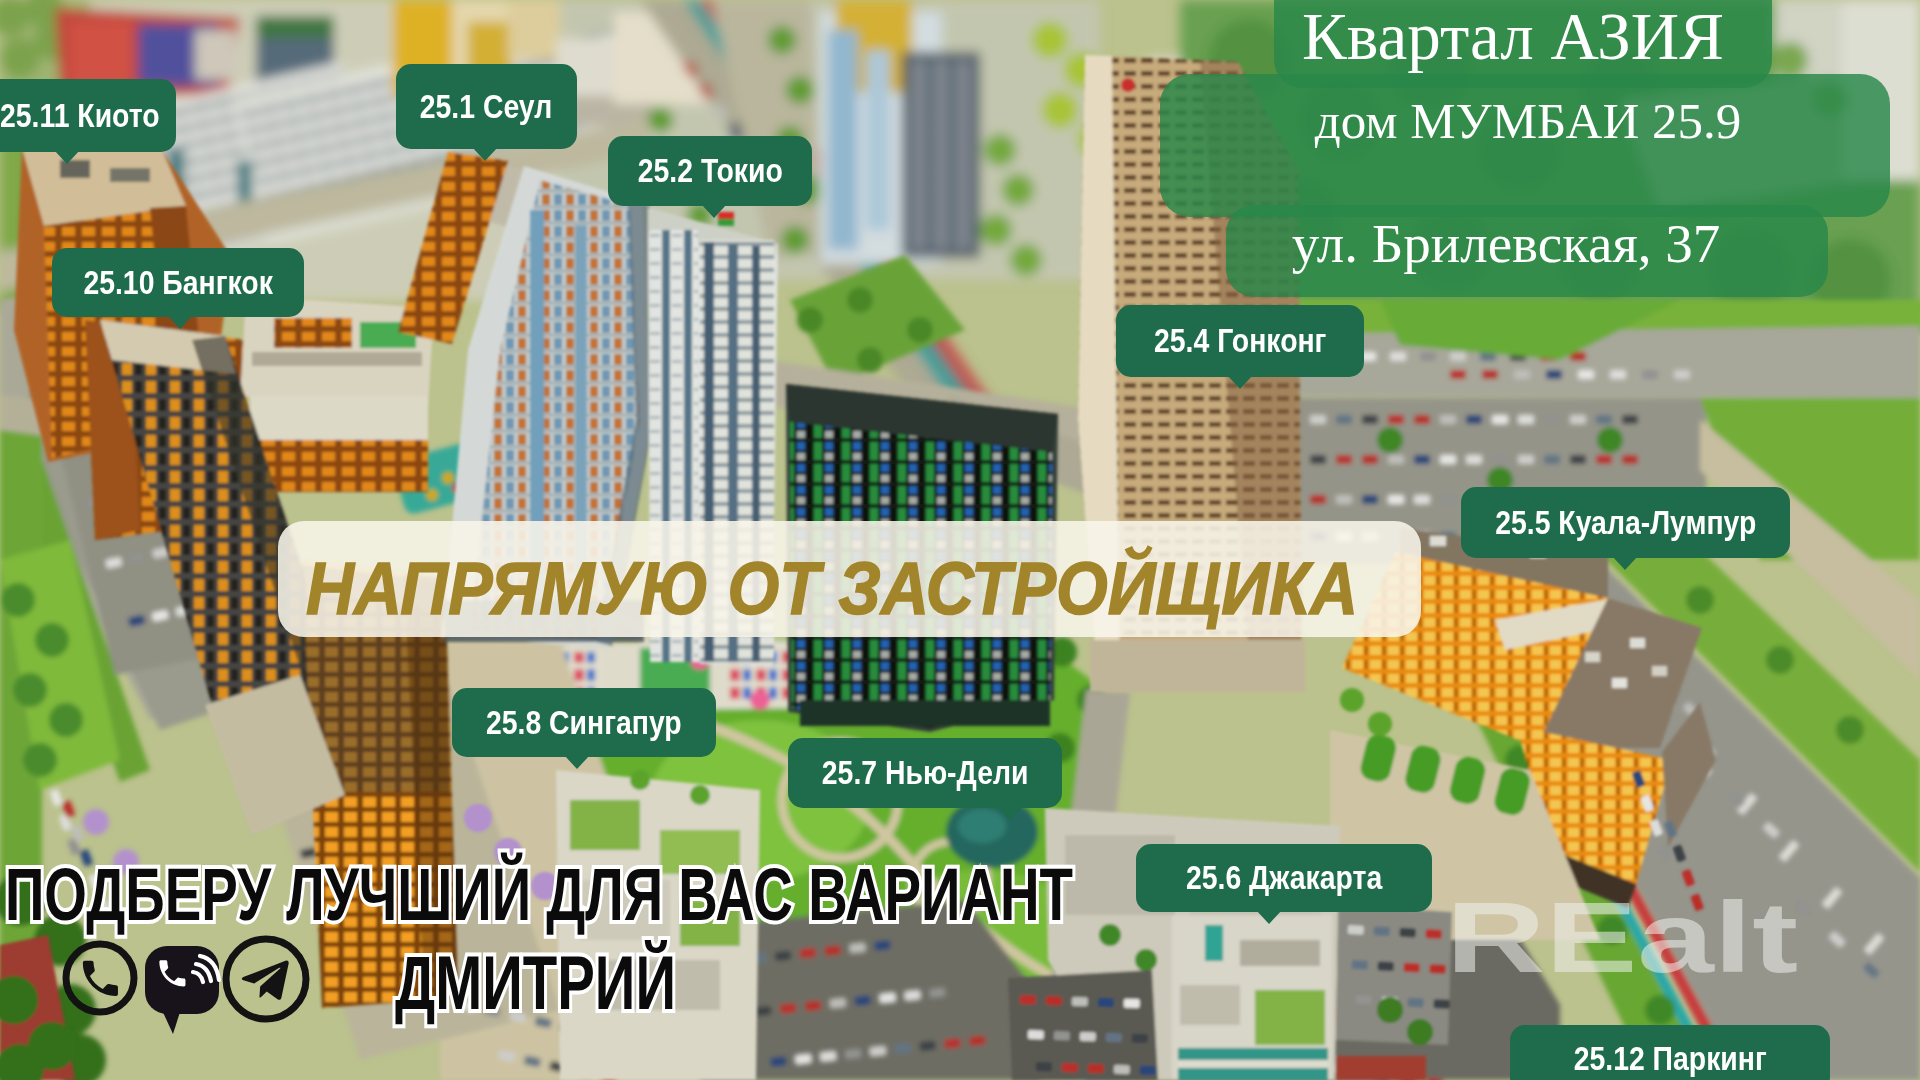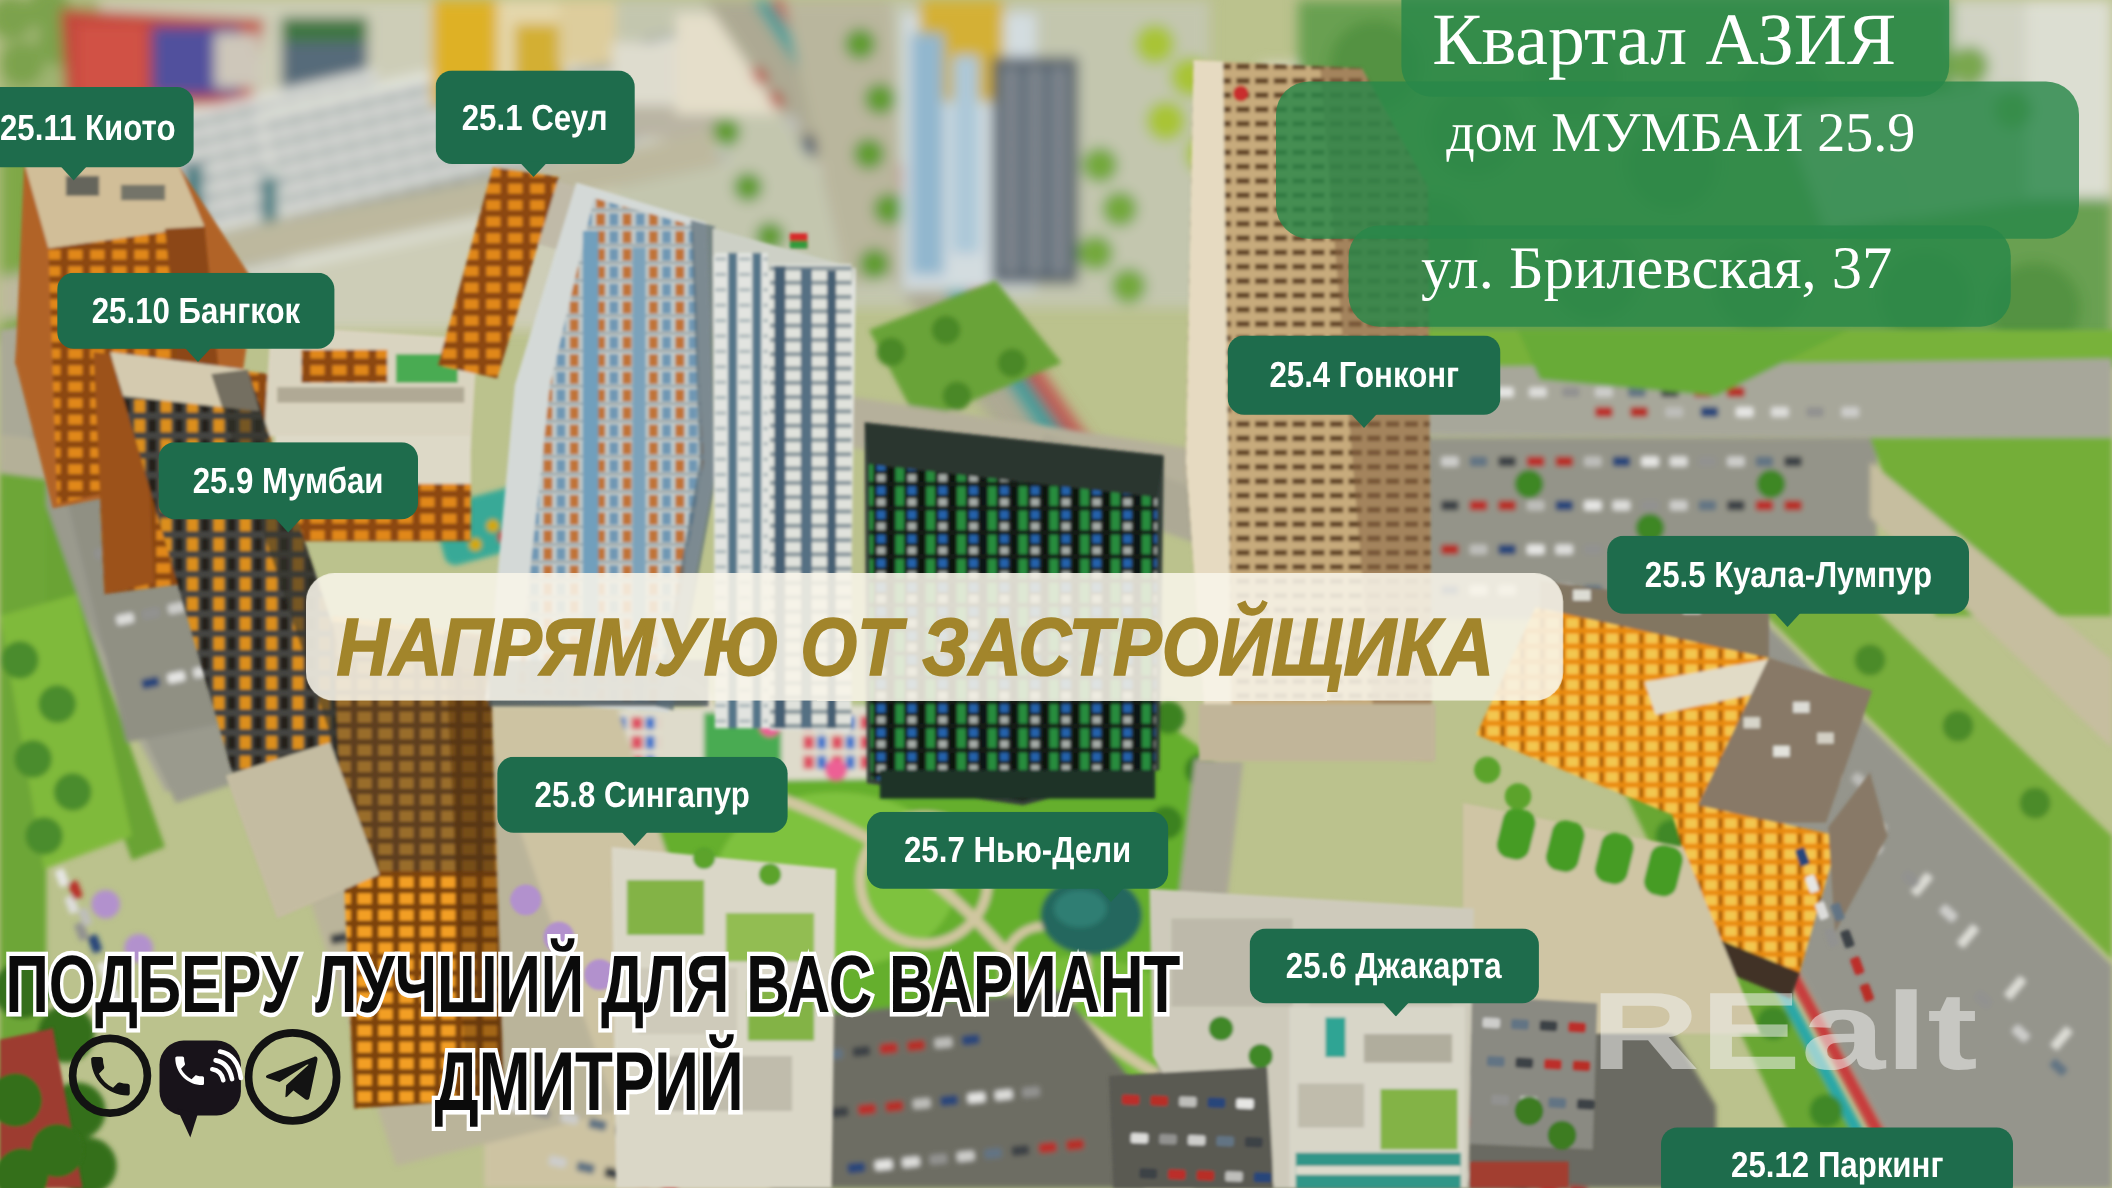--- a/index.html
+++ b/index.html
@@ -772,30 +772,30 @@
 <div class="pill" style="left:-62px;top:79px;width:238px;height:73px;justify-content:flex-end;padding-right:16px;box-sizing:border-box;">
       <span class="t" style="transform-origin:right center;">25.11 Киото</span>
       <div class="tail" style="left:116px"></div>
     </div>
 
 <div class="pill" style="left:396px;top:64px;width:181px;height:85px;text-align:center;">
       <span class="t" style="">25.1 Сеул</span>
       <div class="tail" style="left:76px"></div>
     </div>
 
+<div class="pill" style="left:608px;top:136px;width:204px;height:70px;">
+      <span class="t" style="">25.2 Токио</span>
+      <div class="tail" style="left:93px"></div>
+    </div>
 
 <div class="pill" style="left:52px;top:248px;width:252px;height:69px;">
       <span class="t" style="">25.10 Бангкок</span>
       <div class="tail" style="left:115px"></div>
     </div>
 
-<div class="pill" style="left:144px;top:402px;width:236px;height:70px;">
-      <span class="t" style="">25.9 Мумбаи</span>
-      <div class="tail" style="left:105px"></div>
-    </div>
 
 
 <div class="pill" style="left:1116px;top:305px;width:248px;height:72px;text-align:right;">
       <span class="t" style="">25.4 Гонконг</span>
       <div class="tail" style="left:111px"></div>
     </div>
 
 <div class="pill" style="left:1461px;top:487px;width:329px;height:71px;">
       <span class="t" style="">25.5 Куала-Лумпур</span>
       <div class="tail" style="left:151px"></div>
@@ -804,21 +804,21 @@
 <div class="pill" style="left:452px;top:688px;width:264px;height:69px;">
       <span class="t" style="">25.8 Сингапур</span>
       <div class="tail" style="left:112px"></div>
     </div>
 
 <div class="pill" style="left:788px;top:738px;width:274px;height:70px;">
       <span class="t" style="">25.7 Нью-Дели</span>
       <div class="tail" style="left:209px"></div>
     </div>
 
-<div class="pill" style="left:1136px;top:844px;width:263px;height:68px;">
+<div class="pill" style="left:1136px;top:844px;width:296px;height:68px;">
       <span class="t" style="">25.6 Джакарта</span>
       <div class="tail" style="left:120px"></div>
     </div>
 
 <div class="pill" style="left:1510px;top:1025px;width:320px;height:68px;">
       <span class="t" style="">25.12 Паркинг</span>
     </div>
 
 <svg width="1920" height="1080" viewBox="0 0 1920 1080" style="position:absolute;left:0;top:0;z-index:6;">
 

